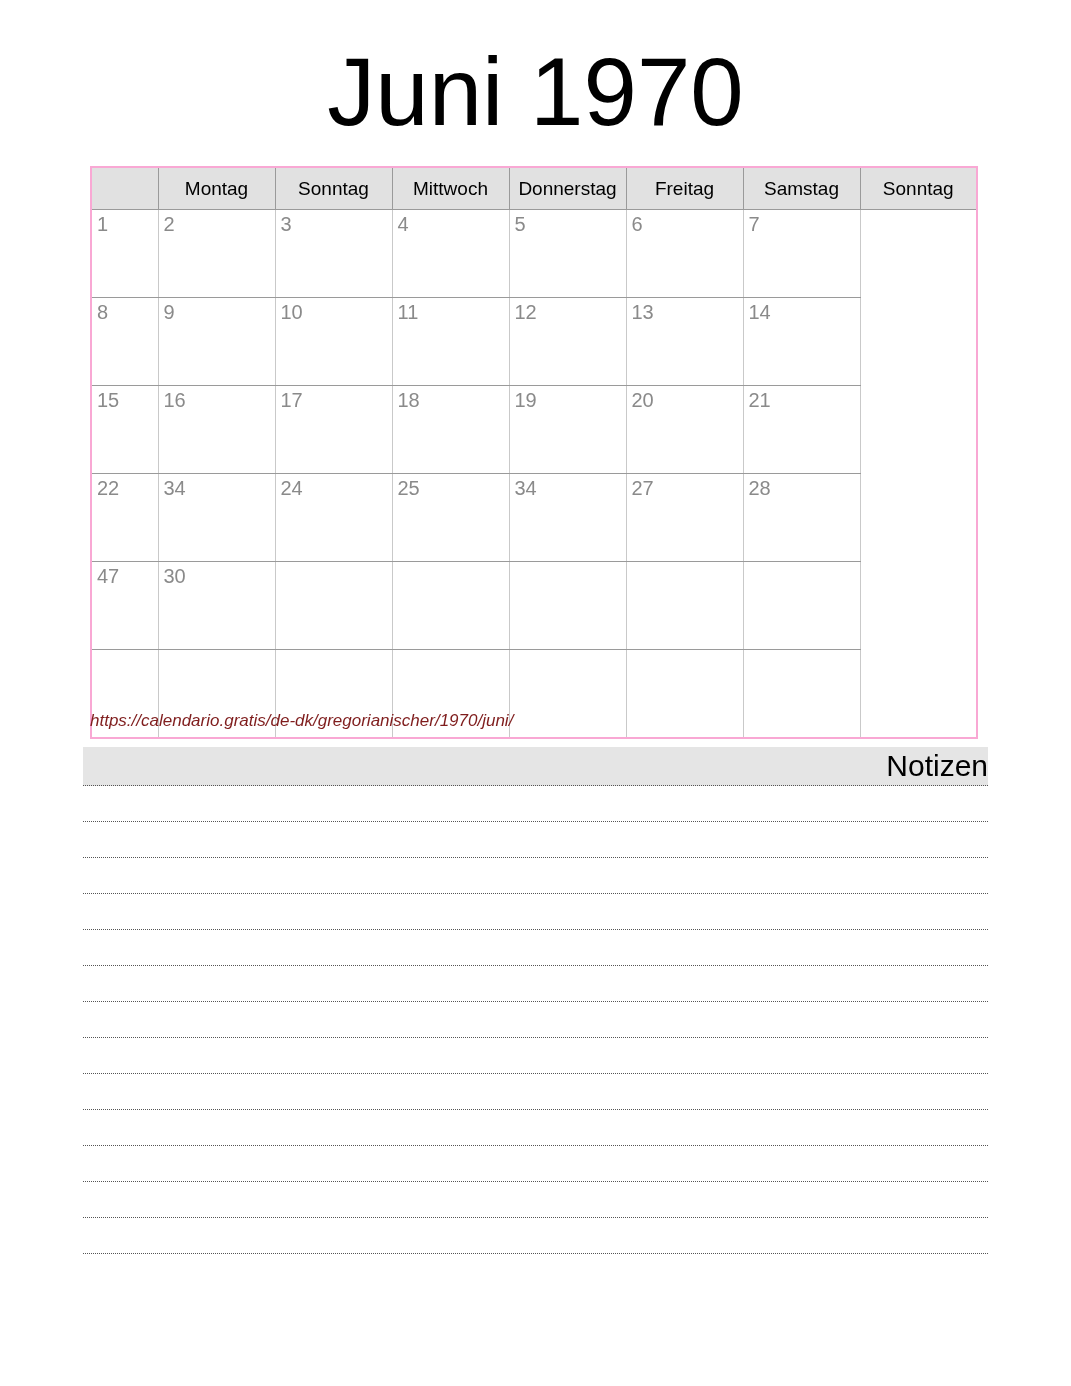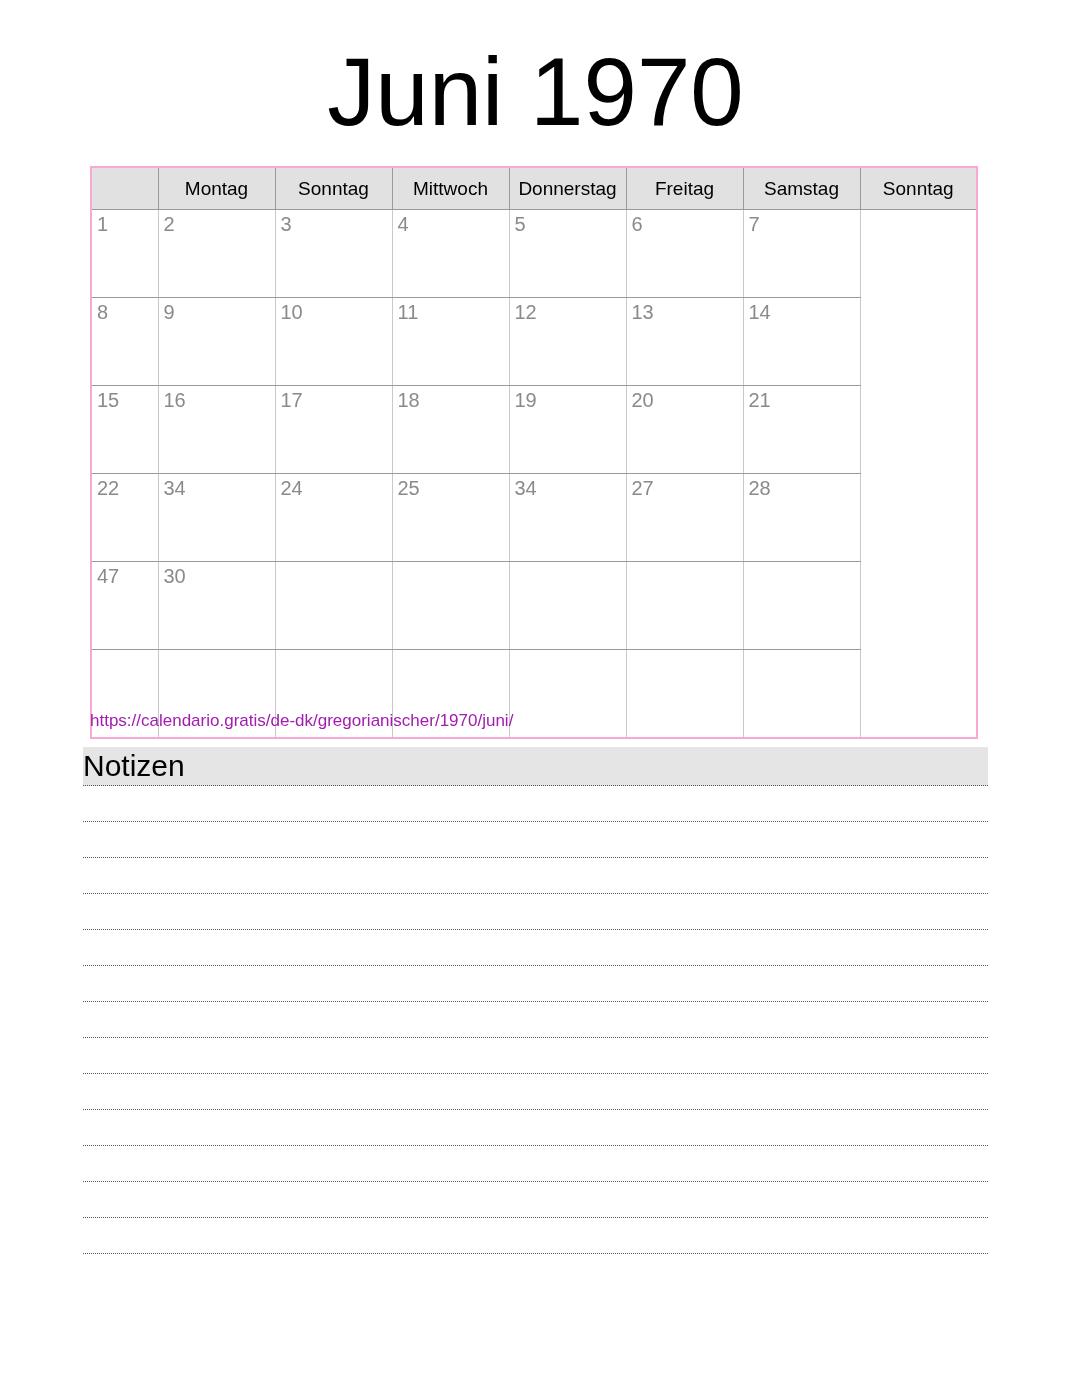--- a/index.html
+++ b/index.html
@@ -42,30 +42,30 @@
     vertical-align:top;text-align:left;
     font-size:20px;color:#8a8a8a;
     padding:3px 0 0 5px;
     border-left:1px solid #c9c9c9;
     border-right:1px solid #c9c9c9;
     border-top:1px solid #9a9a9a;
     border-bottom:1px solid #9a9a9a;
   }
   .url{
     position:absolute;left:90px;top:711px;
-    font-size:17px;color:#a21caf;
+    font-size:17px;color:#7f1d1d;font-style:italic;
   }
   .notes{
     position:absolute;left:83px;top:747px;width:905px;
   }
   .notes-header{
     height:38px;line-height:38px;
     background:#e5e5e5;
     border-bottom:1px dotted #555;
-    text-align:left;
+    text-align:right;
     font-size:30px;color:#000;
   }
   .note-line{
     height:35px;
     border-bottom:1px dotted #555;
   }
 </style>
 </head>
 <body>
 

